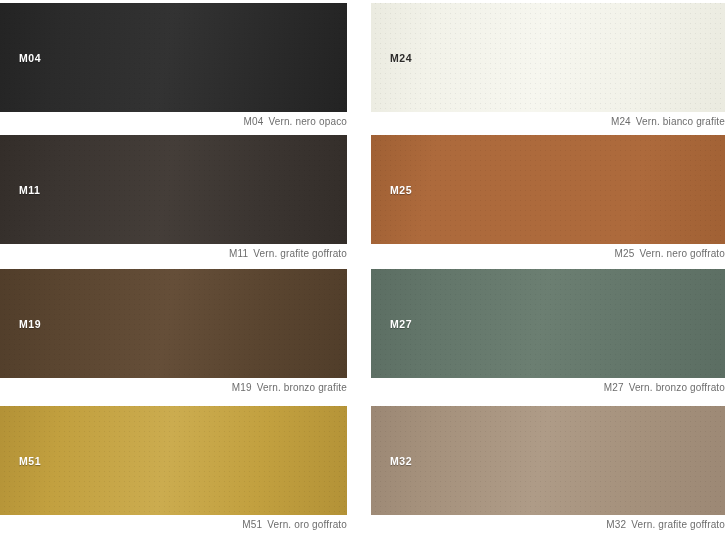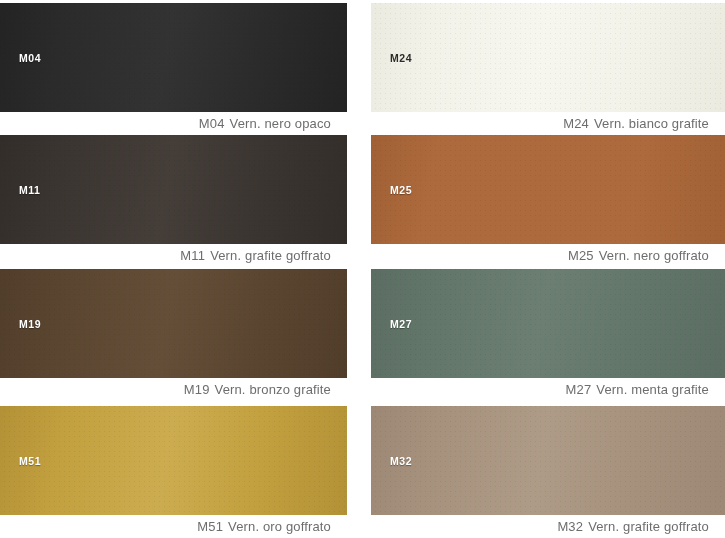--- a/index.html
+++ b/index.html
@@ -94,23 +94,23 @@
     text-shadow: 0 1px 1px rgba(0,0,0,.35);
     z-index: 3;
   }
   .swatch-code.dark-text {
     color: #2c2b29;
     text-shadow: 0 1px 0 rgba(255,255,255,.45);
   }
 
   .swatch-caption {
     position: absolute;
-    right: 16px;
+    right: 0;
     top: 113px;
-    font-size: 13px;
+    font-size: 10px;
     color: #6d6d6d;
     letter-spacing: .15px;
     white-space: nowrap;
     text-align: right;
   }
   .swatch-caption .cap-code { margin-right: 5px; }
 </style>
 </head>
 <body>
 
@@ -176,21 +176,21 @@
       </div>
     </div>
 
     <div class="swatch-cell col-right">
       <div class="swatch-chip" id="chip-5" style="background: rgb(99, 118, 106);">
         <div class="swatch-sheen" style="background: linear-gradient(100deg, rgb(90, 108, 97) 0%, rgb(99, 118, 106) 18%, rgb(109, 128, 115) 48%, rgb(99, 118, 106) 74%, rgb(90, 108, 97) 100%); opacity: 0.85;"></div>
         <div class="swatch-texture"></div>
         <span class="swatch-code" style="color: rgb(255, 255, 255);">M27</span>
       </div>
       <div class="swatch-caption">
-        <span class="cap-code">M27</span><span>Vern. menta grafite</span>
+        <span class="cap-code">M27</span><span>Vern. bronzo goffrato</span>
       </div>
     </div>
   </div>
 
   <div class="swatch-row" style="top:406px;">
     <div class="swatch-cell col-left">
       <div class="swatch-chip" id="chip-6" style="background: rgb(194, 160, 63);">
         <div class="swatch-sheen" style="background: linear-gradient(100deg, rgb(176, 143, 53) 0%, rgb(194, 160, 63) 18%, rgb(205, 174, 82) 48%, rgb(194, 160, 63) 74%, rgb(176, 143, 53) 100%); opacity: 0.85;"></div>
         <div class="swatch-texture"></div>
         <span class="swatch-code" style="color: rgb(255, 255, 255);">M51</span>

